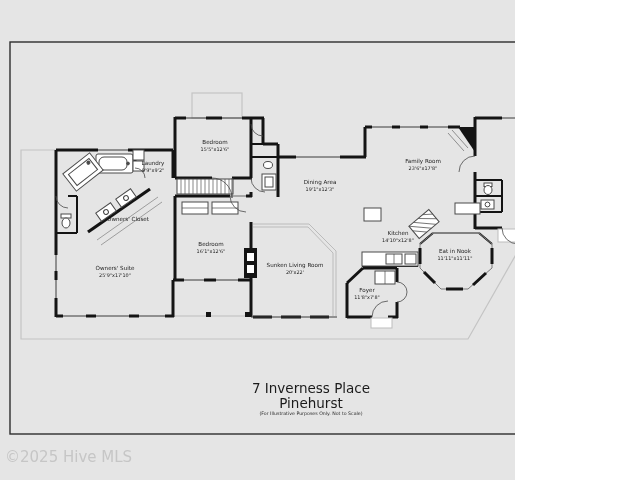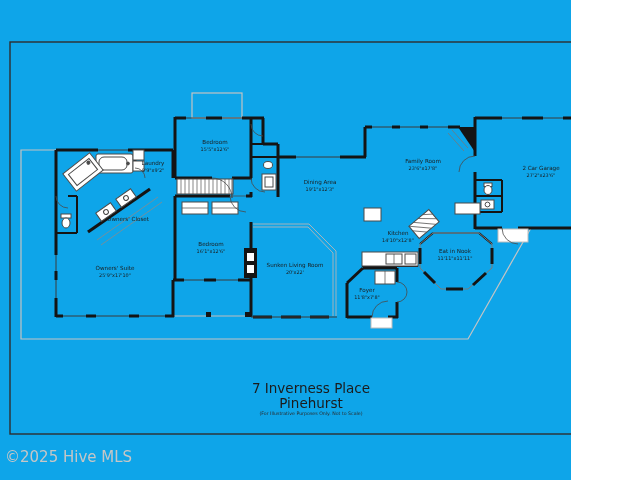--- a/index.html
+++ b/index.html
@@ -1,16 +1,16 @@
 <!DOCTYPE html>
 <html><head>
 <meta charset="utf-8">
 <style>
   html,body{margin:0;padding:0;background:#fff;}
-  .page{position:relative;width:571px;height:480px;background:#0ea5e9;overflow:hidden;
+  .page{position:relative;width:515px;height:480px;background:#e5e5e5;overflow:hidden;
         font-family:"DejaVu Sans",sans-serif;}
   svg{display:block;}
   text{fill:#1c1c1c;}
   .room-name{font-size:5.6px;}
   .room-dims{font-size:4.9px;}
   .title-line{font-size:13.5px;fill:#1b1b1b;}
   .disclaimer{font-size:4.7px;fill:#2b2b2b;}
   .watermark{font-size:15px;fill:#c6c6c6;}
 </style>
 </head>

